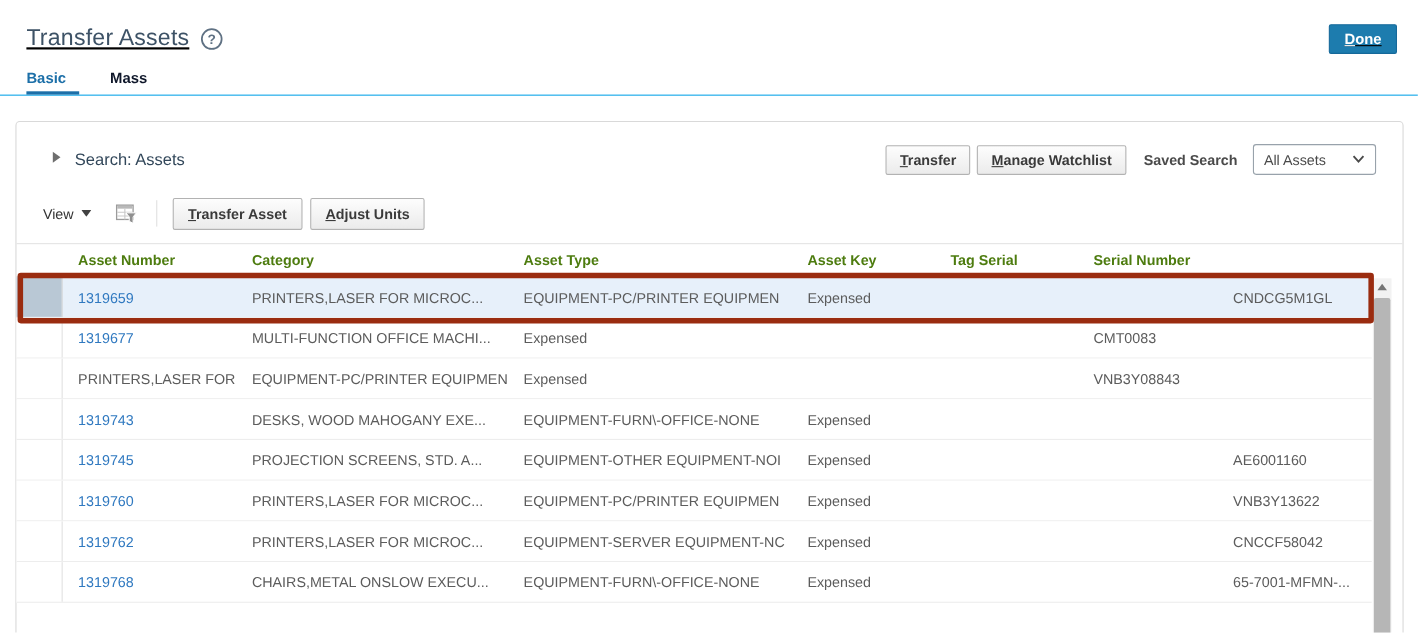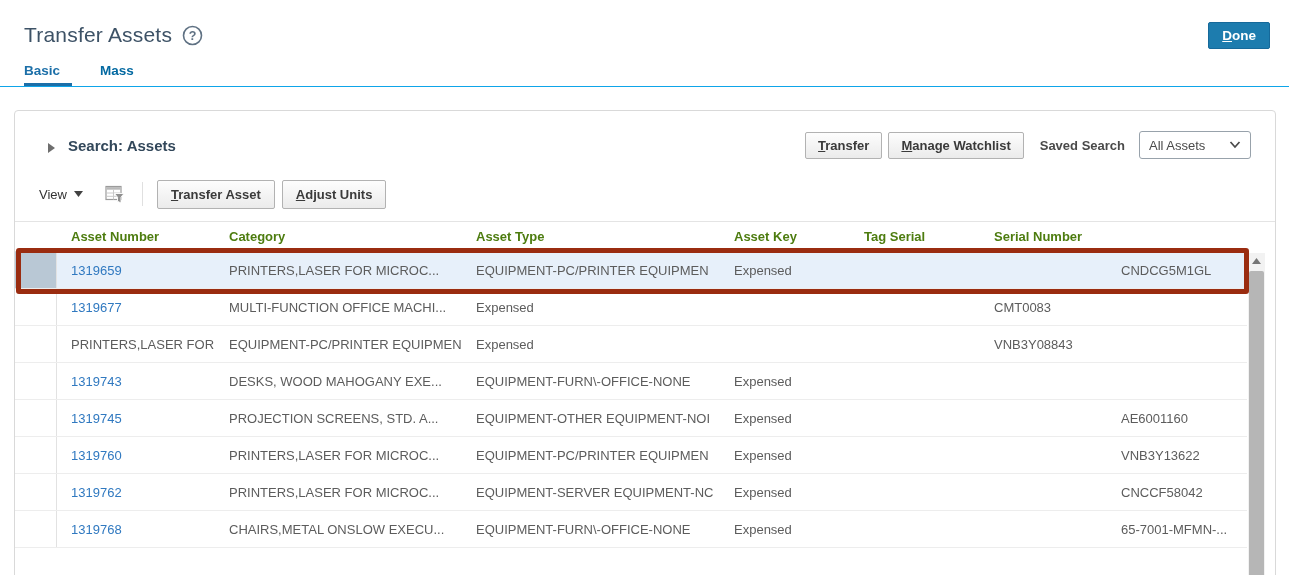--- a/index.html
+++ b/index.html
@@ -6,43 +6,43 @@
   html, body { margin:0; padding:0; }
   body {
     width:1289px; height:575px; overflow:hidden; position:relative;
     background:#ffffff;
     font-family:"Liberation Sans","DejaVu Sans",sans-serif;
     -webkit-font-smoothing:antialiased;
   }
 
   
   .page-header { position:absolute; top:0; left:0; right:0; height:60px;
-    display:flex; align-items:center; padding:10px 19px 0 24px; }
+    display:flex; align-items:center; padding:10px 19px 0 24px;text-decoration:underline; }
   .page-title { font-size:21px; font-weight:400; color:#3d5266; margin:0; letter-spacing:0.2px; }
   .help-icon { margin-left:10px; display:inline-flex; cursor:pointer; }
   .btn-primary { margin-left:auto; background:#1d7cae; color:#fff; border:1px solid #16699a;
     border-radius:2px; padding:5px 13px; font-size:13.5px; font-weight:bold; cursor:pointer;
     font-family:inherit; }
   .ak { display:block; }
   .ak::first-letter { text-decoration:underline; }
 
   
   .tabbar { position:absolute; top:58px; left:0; right:0; height:29px;
     border-bottom:1px solid #0ea5e9; padding-left:24px; display:flex; gap:28px; }
-  .tab { font-size:13.5px; font-weight:bold; color:#0369a1; padding:5px 4px 6px 0; cursor:pointer; }
+  .tab { font-size:13.5px; font-weight:bold; color:#0f172a; padding:5px 4px 6px 0; cursor:pointer; }
   .tab.active { color:#1c6fa8; border-bottom:3px solid #1c6fa8; padding-right:12px; }
 
   
   .panel { position:absolute; top:110px; left:14px; width:1262px; height:478px;
     border:1px solid #d9d9d9; border-radius:4px; background:#fff; }
 
   
   .search-row { height:56px; display:flex; align-items:center; padding:12px 24px 0 32px; }
-  .search-heading { display:flex; align-items:flex-end; gap:12px;
-    font-size:15px; font-weight:bold; color:#32475a; cursor:pointer; }
+  .search-heading { display:flex; align-items:flex-start; gap:12px;
+    font-size:15px; font-weight:normal; color:#32475a; cursor:pointer; }
   .search-actions { margin-left:auto; display:flex; align-items:center; gap:6px; }
   .btn { background:linear-gradient(#fdfdfd,#ebebeb); border:1px solid #b2b2b2; border-radius:2px;
     padding:5px 12px; font-size:13px; font-weight:bold; color:#3a3a3a; cursor:pointer;
     font-family:inherit; }
   .saved-search-label { font-size:13px; font-weight:bold; color:#4a4a4a; margin:0 8px 0 10px; }
   .select-box { width:112px; height:28px; border:1px solid #98a2ab; border-radius:3px; background:#fff;
     display:flex; align-items:center; justify-content:space-between; padding:0 9px;
     font-size:13px; color:#4a4a4a; cursor:pointer; }
 
   

